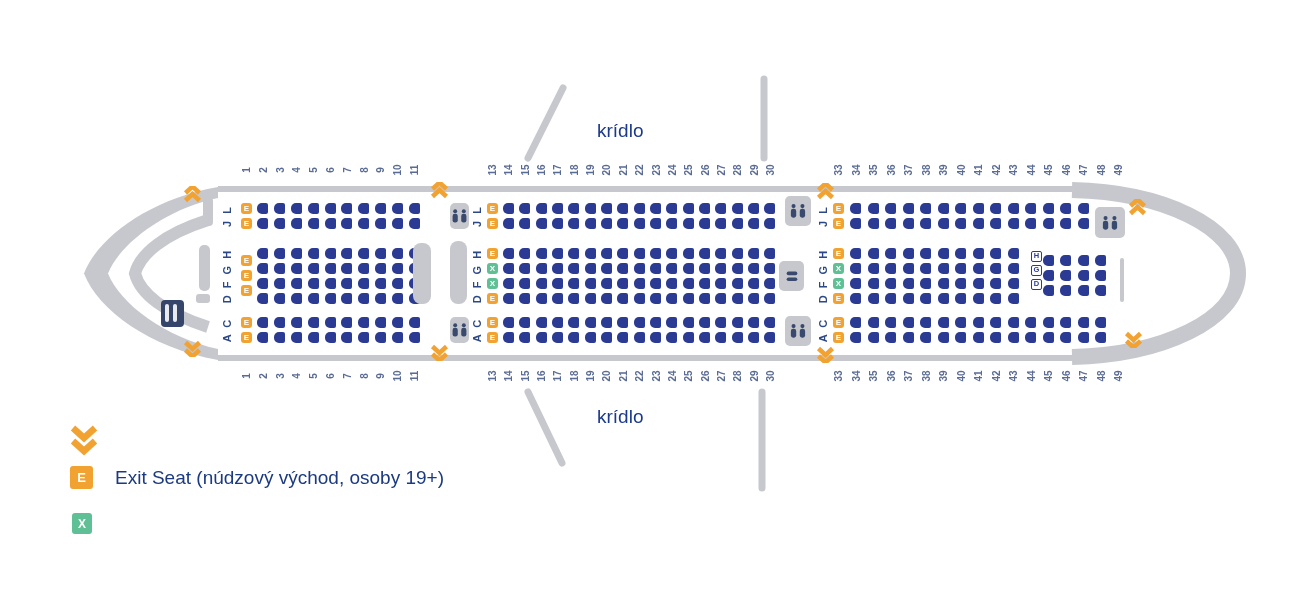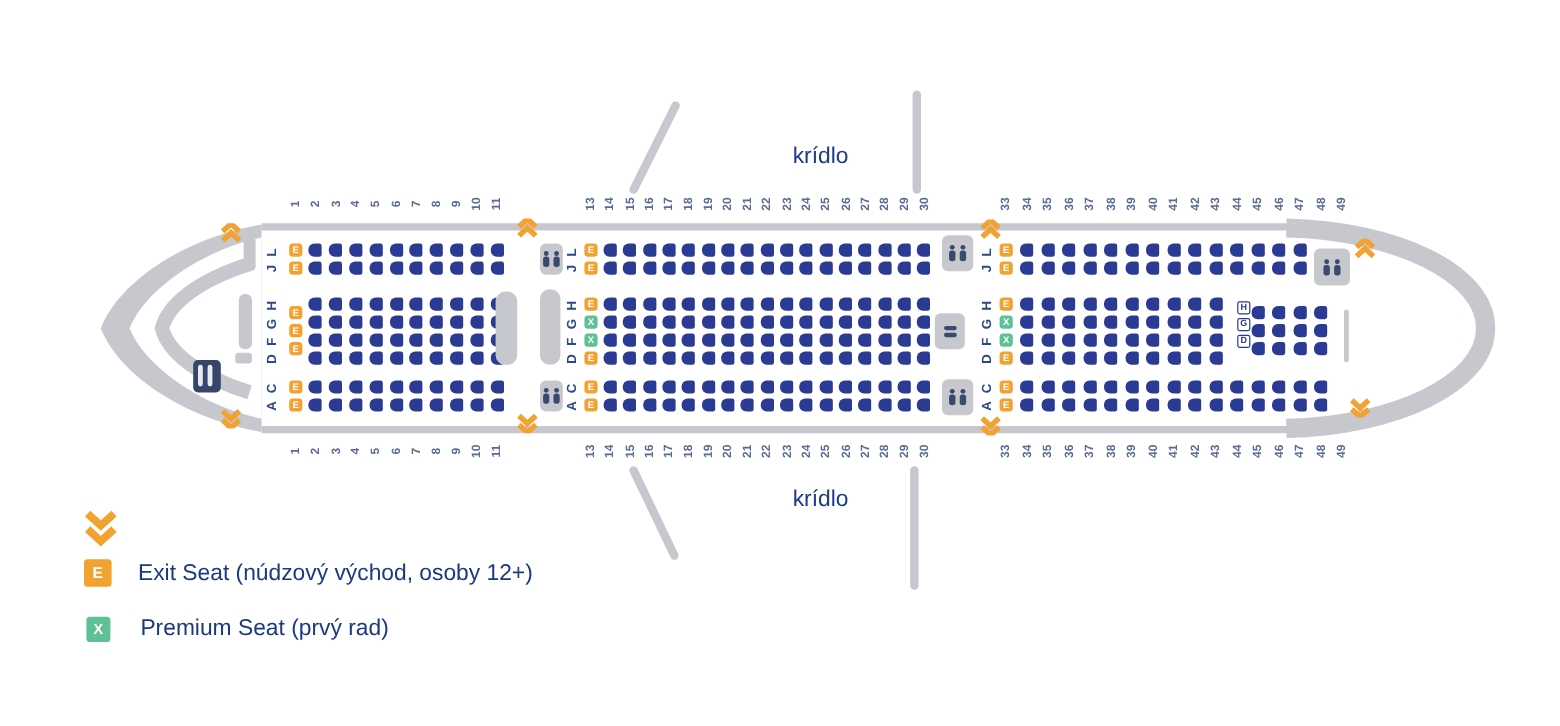--- a/index.html
+++ b/index.html
@@ -1,21 +1,21 @@
 <!DOCTYPE html>
 <html><head>
 <meta charset="utf-8">
 <style>
   html,body{margin:0;padding:0;background:#fff;}
   #stage{position:relative;width:1300px;height:605px;background:#fff;overflow:hidden;
          font-family:"Liberation Sans",sans-serif;}
   #bg{position:absolute;left:0;top:0;}
   .title{position:absolute;left:72px;top:58px;font-size:22px;color:#1b3a80;letter-spacing:.2px;}
   .title .bold{font-weight:700;margin-left:5px;}
-  .wing-label{position:absolute;width:110px;text-align:right;font-size:19px;font-weight:500;color:#1c3a8c;}
+  .wing-label{position:absolute;width:110px;text-align:left;font-size:19px;font-weight:500;color:#1c3a8c;}
   .seat{position:absolute;width:11px;height:11px;background:#2b3a92;border-radius:5px 2px 2px 5px;}
   .seat.sp{border-radius:3px;color:#fff;font-size:8px;font-weight:700;line-height:11px;text-align:center;}
   .seat.exit{background:#f2a230;}
   .seat.prem{background:#5fc095;}
   .lbox{position:absolute;width:11px;height:11px;box-sizing:border-box;background:#fff;border:1.5px solid #2b3a92;
         border-radius:2px;color:#2b3a92;font-size:7.5px;font-weight:700;line-height:8px;text-align:center;}
   .rownum{position:absolute;width:26px;height:14px;display:flex;align-items:center;justify-content:center;
           font-size:10px;font-weight:700;color:#5a6b94;transform:rotate(-90deg);}
   .letters{position:absolute;width:70px;height:16px;display:flex;align-items:center;justify-content:center;
            font-size:11px;font-weight:700;letter-spacing:2px;color:#2c4886;transform:rotate(-90deg);white-space:pre;}
@@ -601,20 +601,19 @@
     </div>
 
   <div class="chev" style="left:69px;top:424px;">
     <svg width="30" height="32" viewBox="0 0 30 32">
       <path d="M4,4 L15,14 L26,4" fill="none" stroke="#f2a230" stroke-width="6.5"></path>
       <path d="M4,17 L15,27 L26,17" fill="none" stroke="#f2a230" stroke-width="6.5"></path>
     </svg>
   </div>
   <div class="lg-row" style="left:70px;top:466px;">
     <span class="lg-swatch" style="width:23px;height:23px;background:#f2a230;font-size:13px;">E</span>
-    <span class="lg-text">Exit Seat (núdzový východ, osoby 12+)</span>
+    <span class="lg-text">Exit Seat (núdzový východ, osoby 19+)</span>
   </div>
   <div class="lg-row" style="left:72px;top:513px;">
     <span class="lg-swatch" style="width:20px;height:21px;background:#5fc095;font-size:12px;">X</span>
-    <span class="lg-text" style="margin-left:25px;">Premium Seat (prvý rad)</span>
   </div>
 
 </div>
 
 </body></html>

